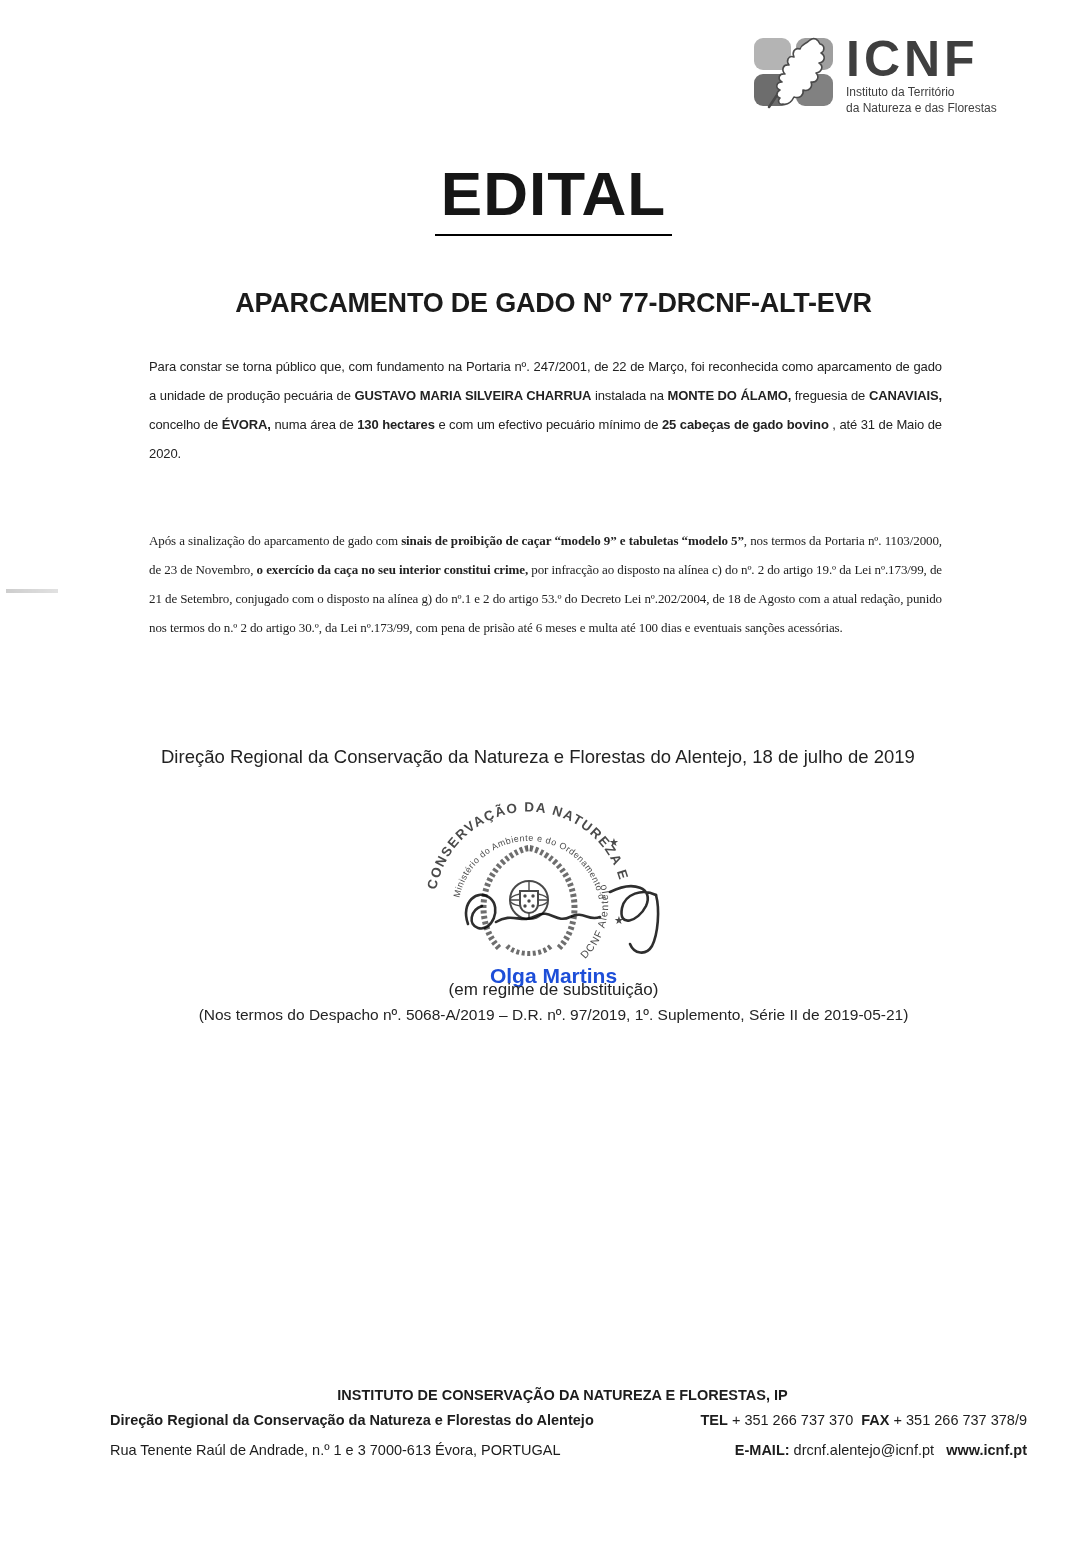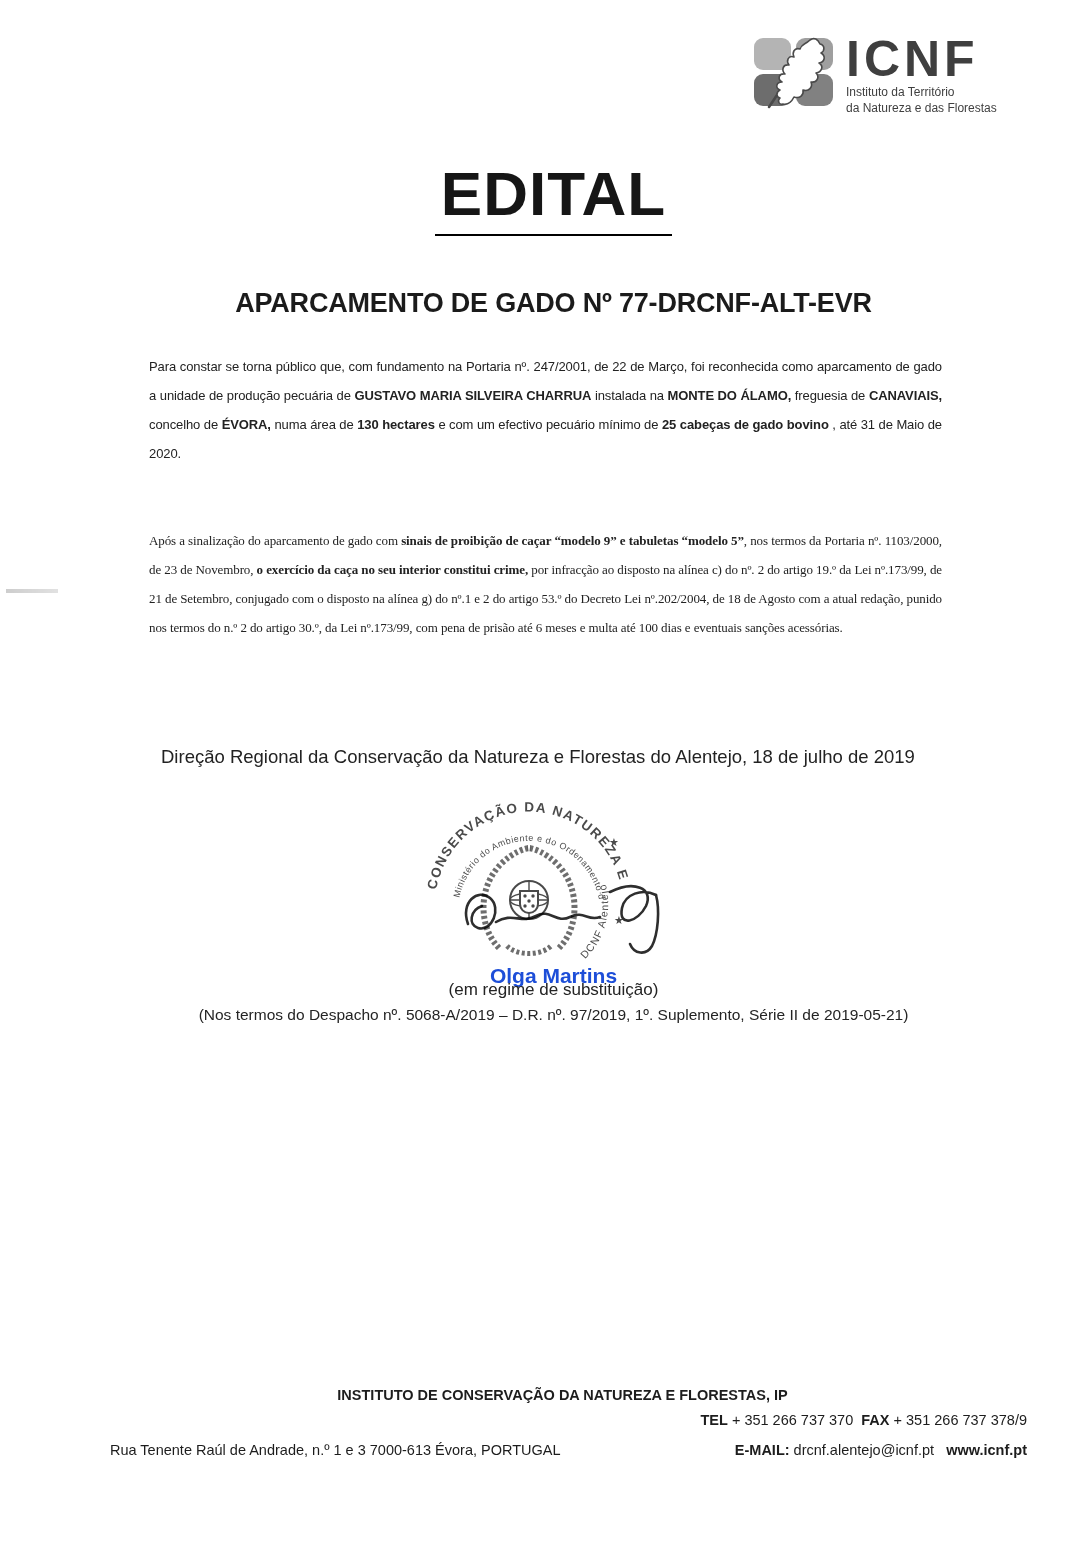--- a/index.html
+++ b/index.html
@@ -148,20 +148,21 @@
       <path d="M172,30 C196,18 216,26 208,44 C200,60 180,66 184,46 C187,32 204,26 218,33"></path>
       <path d="M218,33 C222,48 220,72 214,84 C208,94 196,92 192,82"></path>
     </g>
   </svg>
 
   <div class="signer">Olga Martins</div>
   <div class="subnote">(em regime de substituição)</div>
   <div class="legalnote">(Nos termos do Despacho nº. 5068-A/2019 – D.R. nº. 97/2019, 1º. Suplemento, Série II de 2019-05-21)</div>
 
   <div class="footer-institute">INSTITUTO DE CONSERVAÇÃO DA NATUREZA E FLORESTAS, IP</div>
+  <div class="footer-left1">Direção Regional da Conservação da Natureza e Florestas do Alentejo</div>
   <div class="footer-left2">Rua Tenente Raúl de Andrade, n.º 1 e 3 7000-613 Évora, PORTUGAL</div>
   <div class="footer-right1">
     <span class="fb">TEL</span>
     <span>+ 351 266 737 370</span>&nbsp;
     <span class="fb">FAX</span>
     <span>+ 351 266 737 378/9</span>
   </div>
   <div class="footer-right2">
     <span class="fb">E-MAIL:</span>
     <span>drcnf.alentejo@icnf.pt</span>&nbsp;&nbsp;

